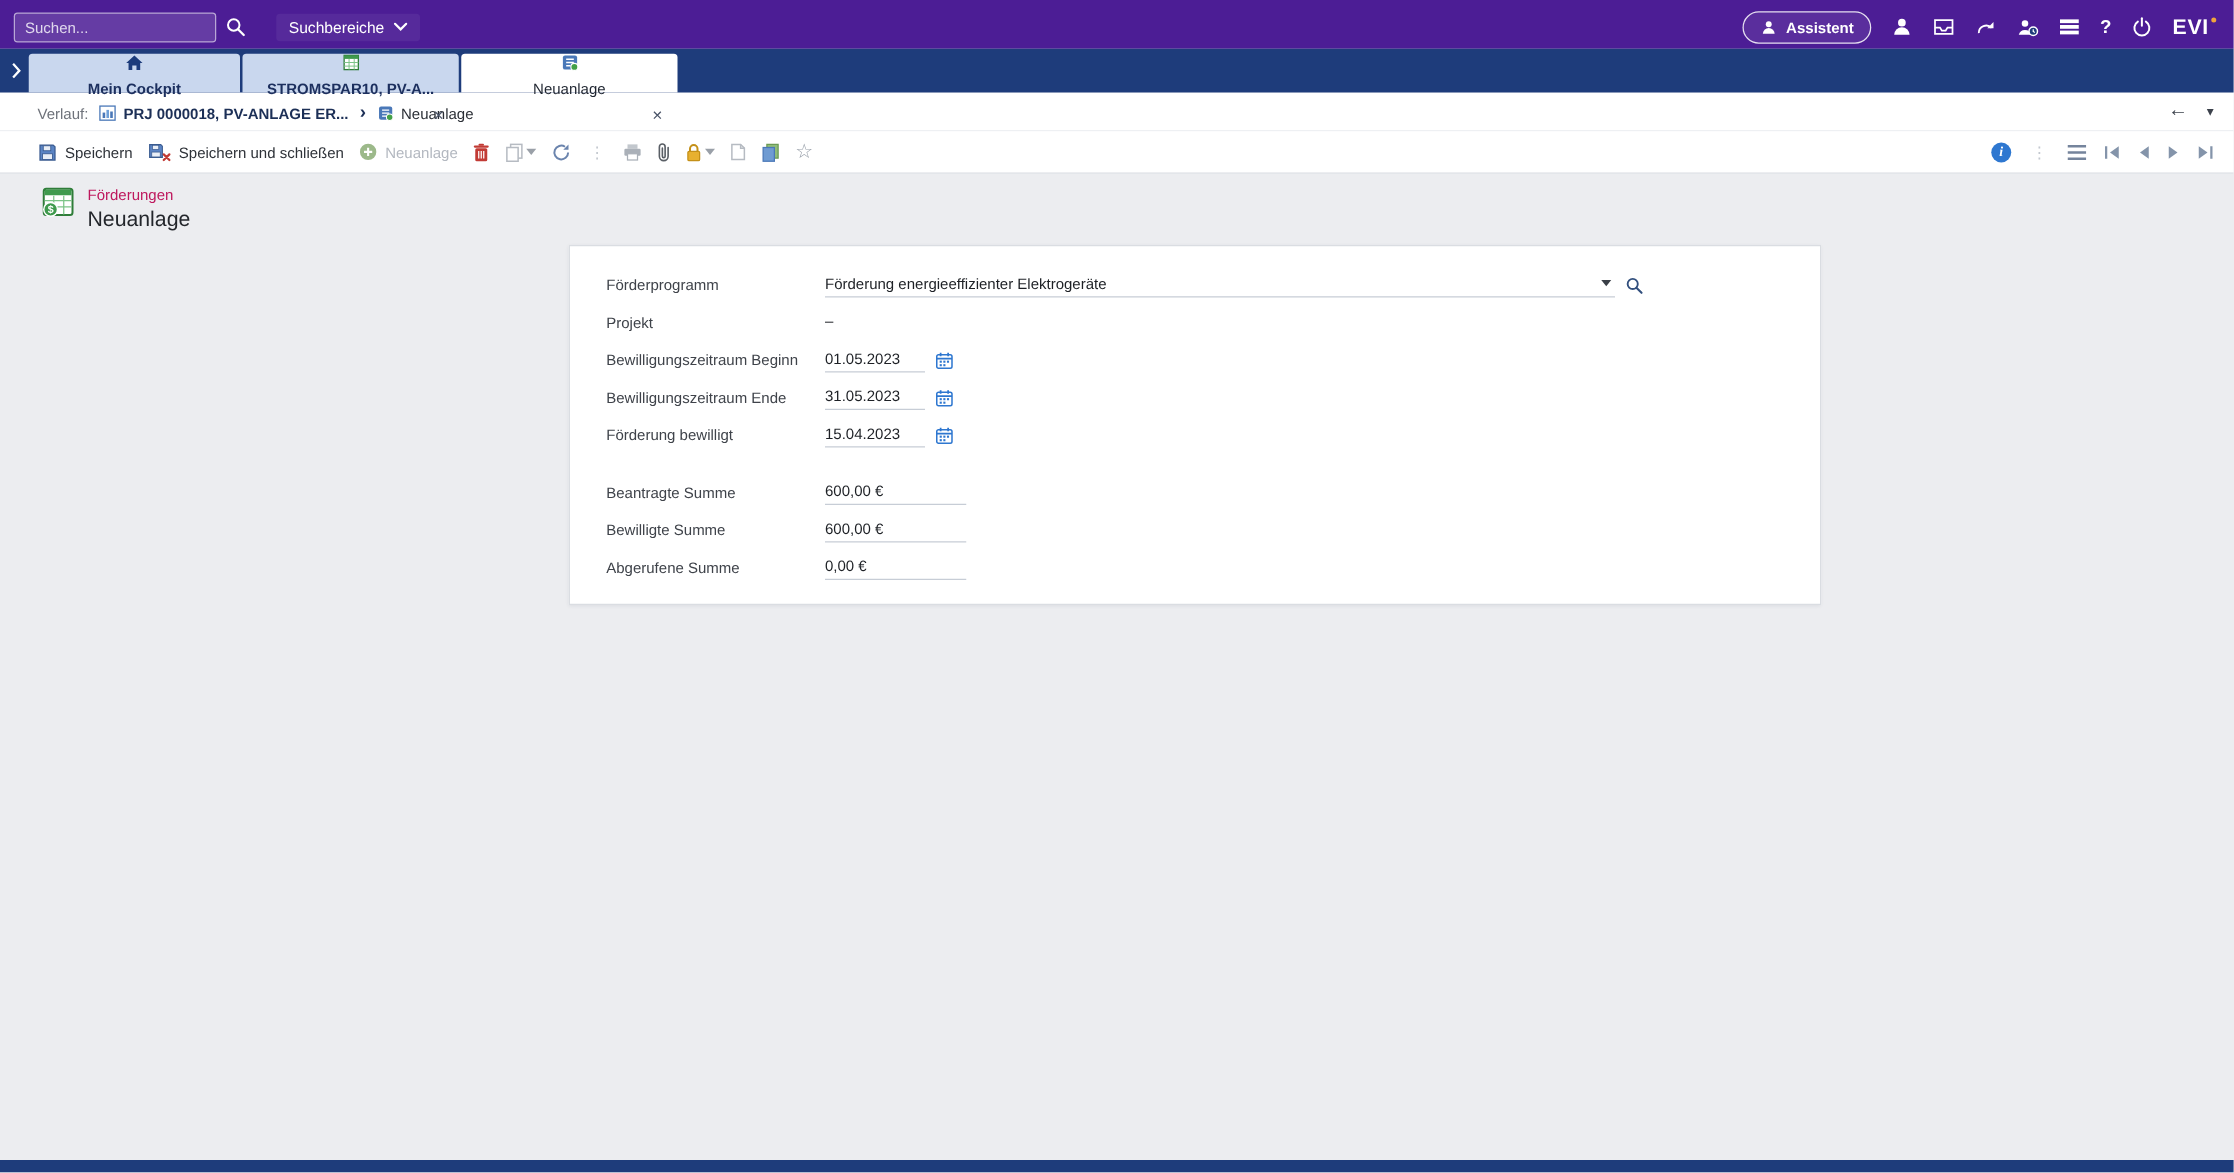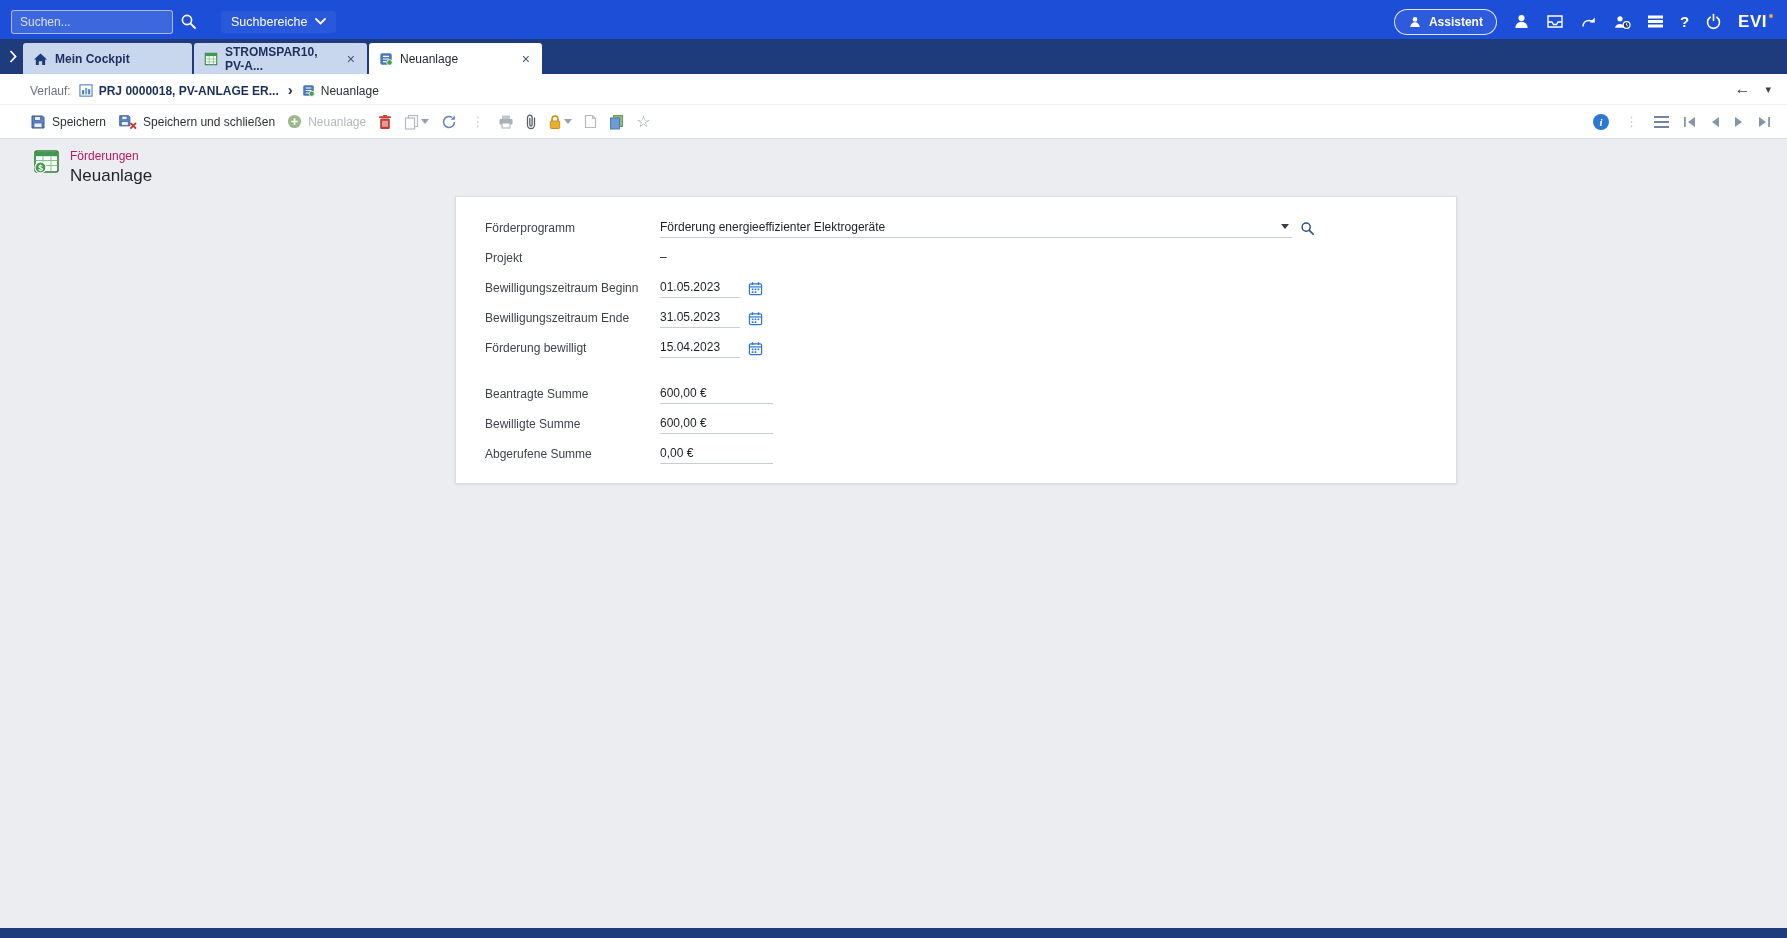--- a/index.html
+++ b/index.html
@@ -4,21 +4,21 @@
 <style>
   * { box-sizing: border-box; }
   html,body { margin:0; padding:0; }
   body {
     width:1787px; height:938px; overflow:hidden;
     font-family:"Liberation Sans", sans-serif; font-size:12px;
     background:#ecedf0; color:#2b2f36;
   }
   
   .topbar {
-    height:39px; background:#1d4ed8; display:flex; align-items:center;
+    height:39px; background:#4c1d95; display:flex; align-items:center;
     padding:4px 14px 0 11px;
   }
   .search-input {
     width:162px; height:24px; background:rgba(255,255,255,.14);
     border:1px solid rgba(255,255,255,.55); border-radius:3px;
     color:#fff; font:12px "Liberation Sans", sans-serif; padding:0 8px; outline:none;
   }
   .search-input::placeholder { color:rgba(255,255,255,.8); }
   .icon-btn { display:flex; align-items:center; cursor:pointer; }
   .search-glass { margin-left:7px; }
@@ -37,21 +37,21 @@
   .help-glyph { color:#fff; font-size:15px; font-weight:bold; cursor:pointer; }
   .brand { color:#fff; font-size:17px; font-weight:bold; letter-spacing:.5px; display:flex; align-items:flex-start; }
   .brand-dot { width:4px; height:4px; background:#f0a43c; border-radius:50%; margin:2px 0 0 2px; }
 
   
   .tabbar { height:35px; background:#1e3c7b; display:flex; align-items:flex-end; position:relative; }
   .tab-expander { position:absolute; left:9px; top:11px; cursor:pointer; display:flex; }
   .tabs { display:flex; gap:2px; margin-left:23px; }
   .tab {
     height:31px; display:flex; align-items:center; gap:7px; padding:0 10px;
-    border-radius:3px 3px 0 0; font-size:12px; cursor:pointer;
+    border-radius:3px 3px 0 0; font-size:12px; cursor:pointer;flex-direction:column;
   }
   .tab.inactive { background:#c9d7ee; color:#1c2f5e; }
   .tab.inactive .tab-label { font-weight:bold; }
   .tab.active { background:#ffffff; color:#1f2530; }
   .tab-w1 { width:169px; }
   .tab-w2 { width:173px; }
   .tab-close { margin-left:auto; font-size:14px; color:#4a5468; line-height:1; padding:0 2px; cursor:pointer; }
 
   
   .crumbbar {

